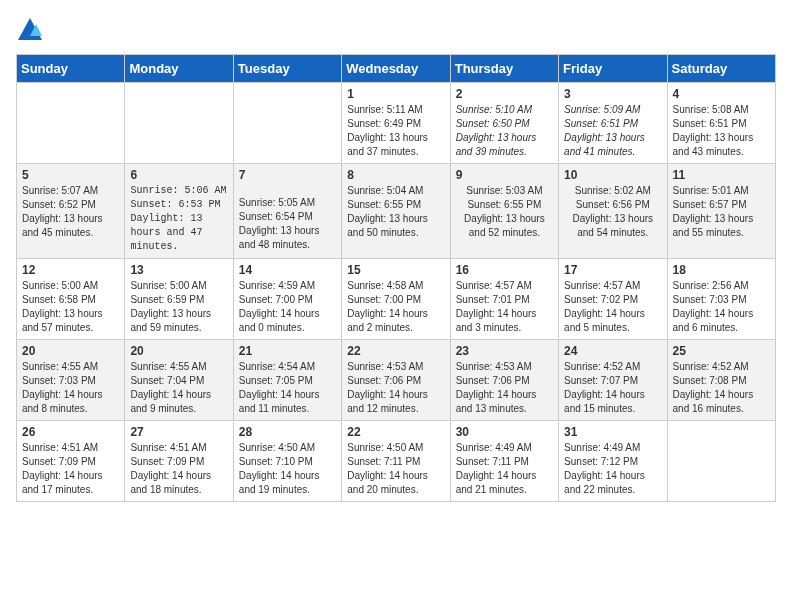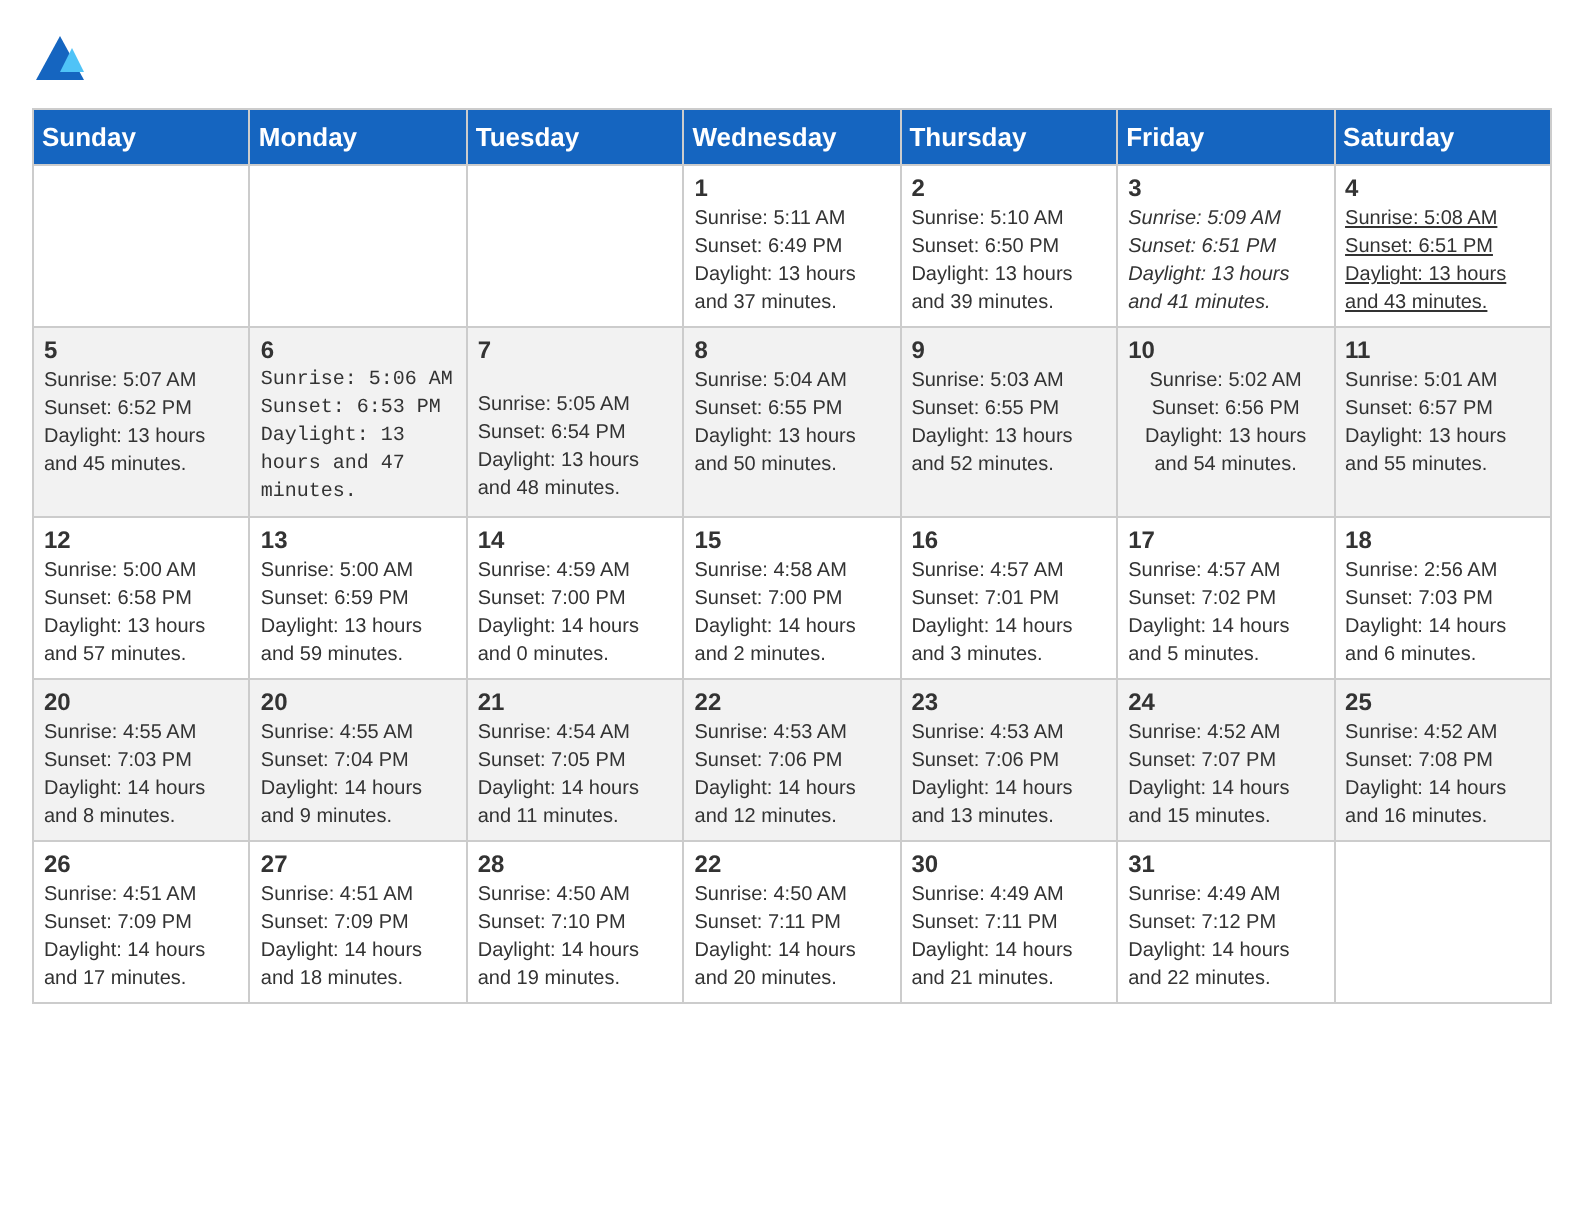--- a/index.html
+++ b/index.html
@@ -117,33 +117,33 @@
         <td class="empty-cell"></td>
         <td class="empty-cell"></td>
         <td>
           <span class="day-number">1</span>
           <div class="day-info" style="white-space: pre-line;">Sunrise: 5:11 AM
 Sunset: 6:49 PM
 Daylight: 13 hours and 37 minutes.</div>
         </td>
         <td>
           <span class="day-number">2</span>
-          <div class="day-info" style="white-space: pre-line;">Sunrise: 5:10 AM
+          <div class="day-info" style="white-space: pre-line; font-style: italic;">Sunrise: 5:10 AM
 Sunset: 6:50 PM
 Daylight: 13 hours and 39 minutes.</div>
         </td>
         <td>
           <span class="day-number">3</span>
           <div class="day-info" style="white-space: pre-line; font-style: italic;">Sunrise: 5:09 AM
 Sunset: 6:51 PM
 Daylight: 13 hours and 41 minutes.</div>
         </td>
         <td>
           <span class="day-number">4</span>
-          <div class="day-info" style="white-space: pre-line; text-decoration: underline;">Sunrise: 5:08 AM
+          <div class="day-info" style="white-space: pre-line;">Sunrise: 5:08 AM
 Sunset: 6:51 PM
 Daylight: 13 hours and 43 minutes.</div>
         </td>
       </tr>
       <tr>
         <td>
           <span class="day-number">5</span>
           <div class="day-info" style="white-space: pre-line;">Sunrise: 5:07 AM
 Sunset: 6:52 PM
 Daylight: 13 hours and 45 minutes.</div>
@@ -161,21 +161,21 @@
 Daylight: 13 hours and 48 minutes.</div>
         </td>
         <td>
           <span class="day-number">8</span>
           <div class="day-info" style="white-space: pre-line;">Sunrise: 5:04 AM
 Sunset: 6:55 PM
 Daylight: 13 hours and 50 minutes.</div>
         </td>
         <td>
           <span class="day-number">9</span>
-          <div class="day-info" style="white-space: pre-line;">Sunrise: 5:03 AM
+          <div class="day-info" style="white-space: pre-line; text-align: center;">Sunrise: 5:03 AM
 Sunset: 6:55 PM
 Daylight: 13 hours and 52 minutes.</div>
         </td>
         <td>
           <span class="day-number">10</span>
           <div class="day-info" style="white-space: pre-line; text-align: center;">Sunrise: 5:02 AM
 Sunset: 6:56 PM
 Daylight: 13 hours and 54 minutes.</div>
         </td>
         <td>

